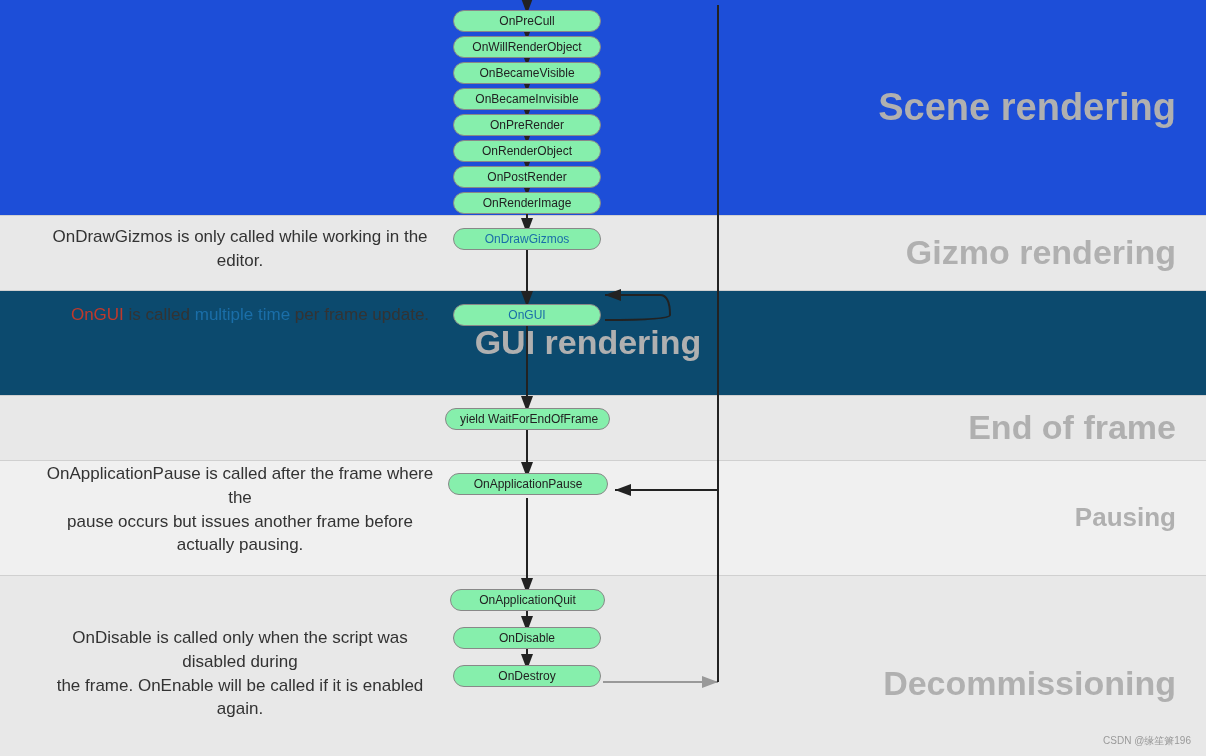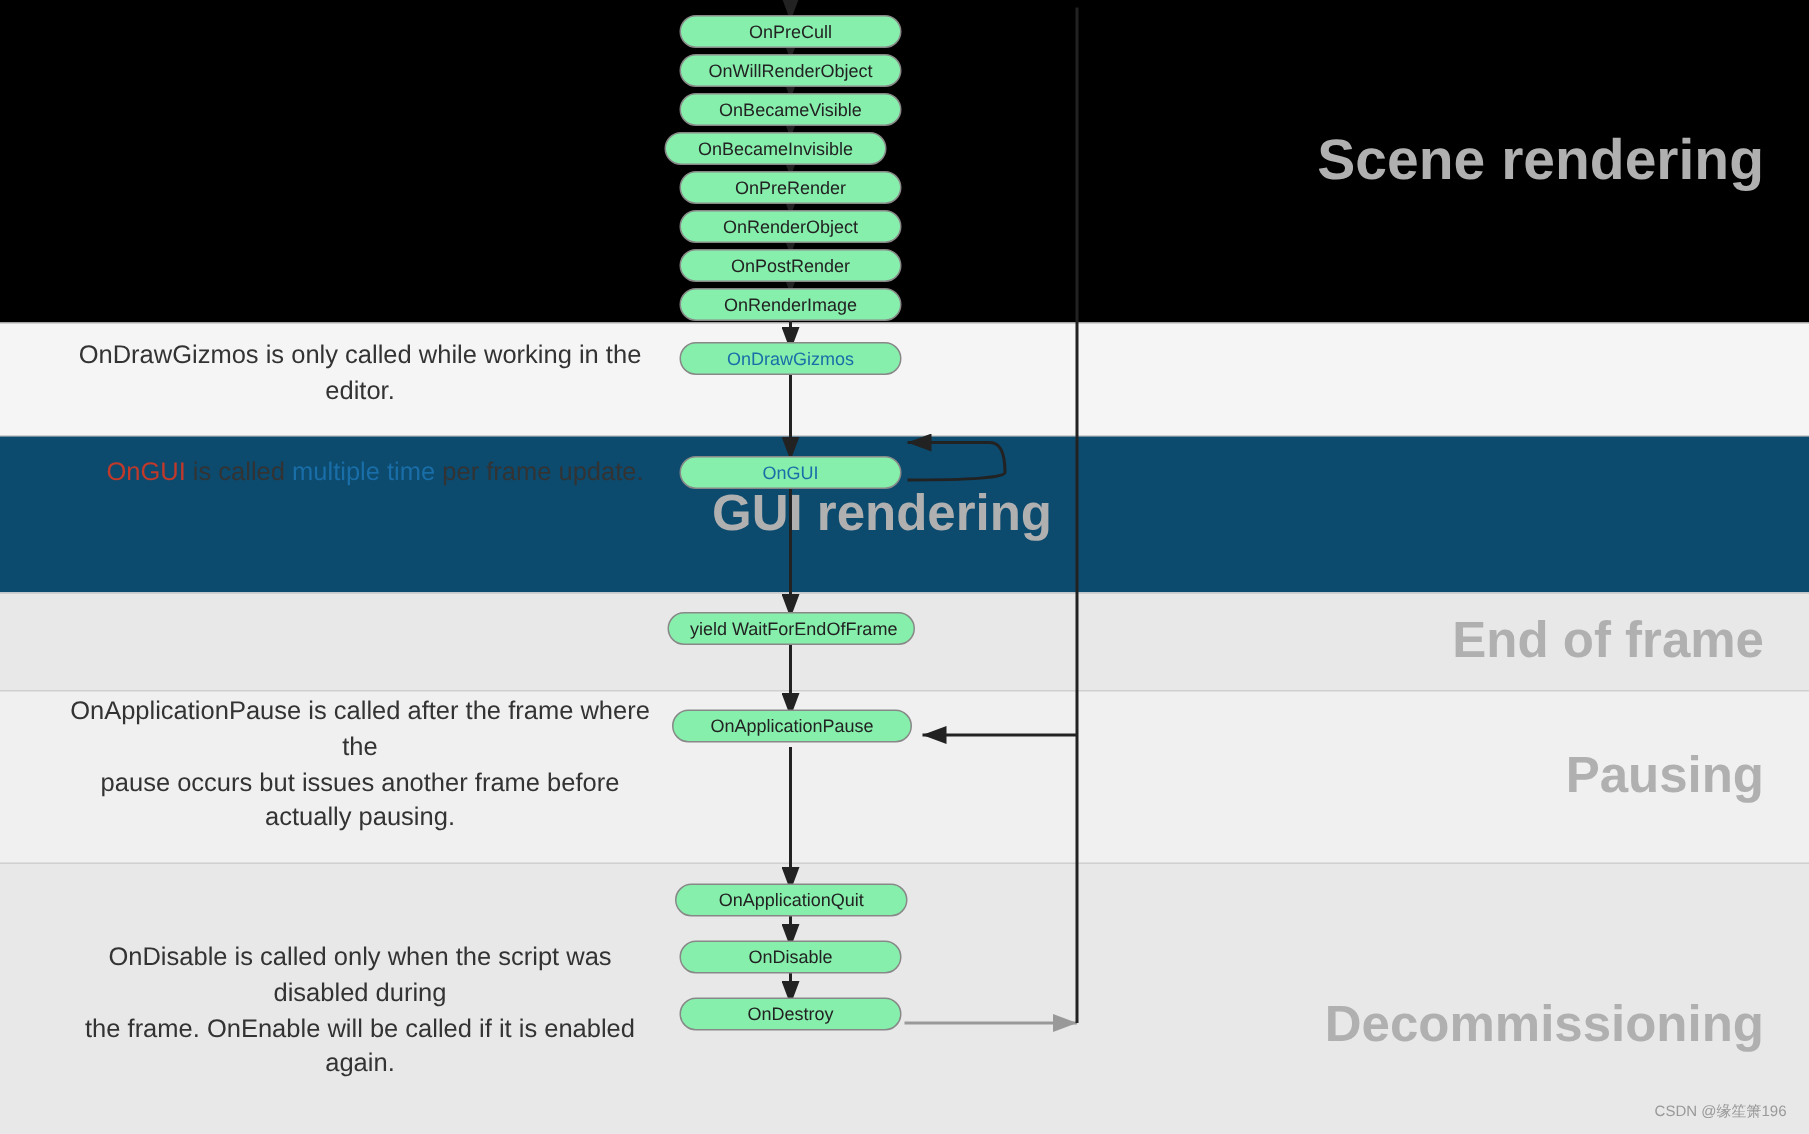--- a/index.html
+++ b/index.html
@@ -85,41 +85,44 @@
     
     .watermark {
       position: absolute;
       bottom: 8px;
       right: 15px;
       font-size: 10px;
       color: #999;
     }
 
     
-    .band-scene { top: 0; height: 215px; background: #000000; }
+    .band-scene { top: 0; height: 215px; background: #1d4ed8; }
     .band-gizmo { top: 215px; height: 75px; background: #e8e8e8; }
     .band-gui { top: 290px; height: 105px; background: #0c4a6e; justify-content: center; }
     .band-eof { top: 395px; height: 65px; background: #e8e8e8; }
     .band-pausing { top: 460px; height: 115px; background: #f0f0f0; }
     .band-decomm { top: 575px; height: 216px; background: #e8e8e8; }
 
     .band-scene .section-label { font-size: 38px; }
     .band-gizmo .section-label { font-size: 34px; }
     .band-gui .section-label { font-size: 34px; }
     .band-eof .section-label { font-size: 34px; }
-    .band-pausing .section-label { font-size: 34px; }
+    .band-pausing .section-label { font-size: 26px; }
     .band-decomm .section-label { font-size: 34px; }
   </style>
 </head>
 <body>
 
 <div class="main-container">
 
   <div class="section-band band-scene">
     <span class="section-label">Scene rendering</span>
+  </div>
+  <div class="section-band band-gizmo">
+    <span class="section-label">Gizmo rendering</span>
   </div>
   <div class="section-band band-gui">
     <span class="section-label">GUI rendering</span>
   </div>
   <div class="section-band band-eof">
     <span class="section-label">End of frame</span>
   </div>
   <div class="section-band band-pausing">
     <span class="section-label">Pausing</span>
   </div>
@@ -174,21 +177,21 @@
     <line x1="527" y1="648" x2="527" y2="670" stroke="#222" stroke-width="2" marker-end="url(#arrowhead)"></line>
 
     <line x1="603" y1="682" x2="718" y2="682" stroke="#999" stroke-width="2" marker-end="url(#arrowhead-gray)"></line>
 
     <line x1="718" y1="530" x2="718" y2="682" stroke="#222" stroke-width="2"></line>
   </svg>
 
   <div class="node-box" style="left:453px; top:10px; width:148px;">OnPreCull</div>
   <div class="node-box" style="left:453px; top:36px; width:148px;">OnWillRenderObject</div>
   <div class="node-box" style="left:453px; top:62px; width:148px;">OnBecameVisible</div>
-  <div class="node-box" style="left:443px; top:88px; width:148px;">OnBecameInvisible</div>
+  <div class="node-box" style="left:453px; top:88px; width:148px;">OnBecameInvisible</div>
   <div class="node-box" style="left:453px; top:114px; width:148px;">OnPreRender</div>
   <div class="node-box" style="left:453px; top:140px; width:148px;">OnRenderObject</div>
   <div class="node-box" style="left:453px; top:166px; width:148px;">OnPostRender</div>
   <div class="node-box" style="left:453px; top:192px; width:148px;">OnRenderImage</div>
 
   <div class="node-box blue-text" style="left:453px; top:228px; width:148px;">OnDrawGizmos</div>
 
   <div class="node-box blue-text" style="left:453px; top:304px; width:148px;">OnGUI</div>
 
   <div class="node-box" style="left:445px; top:408px; width:165px;">yield WaitForEndOfFrame</div>

